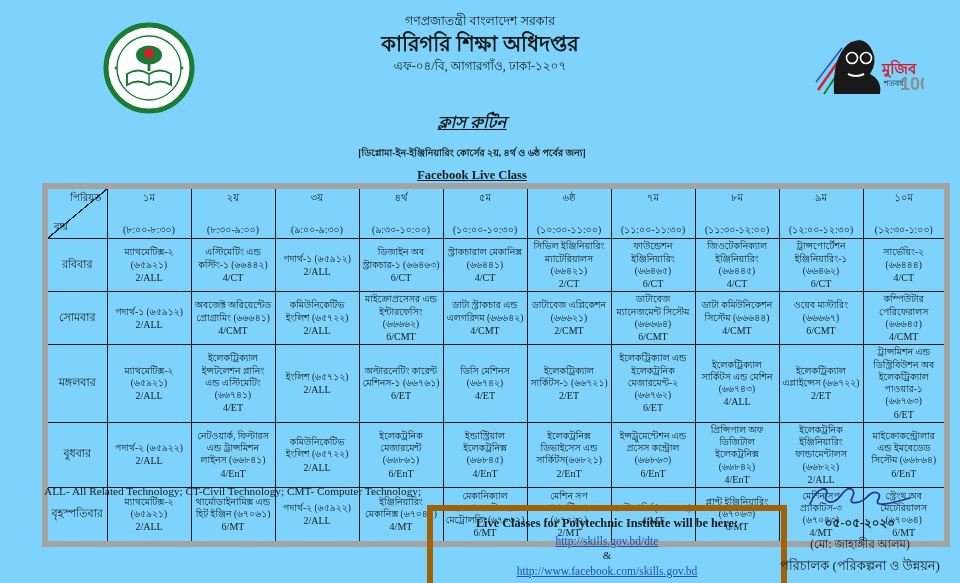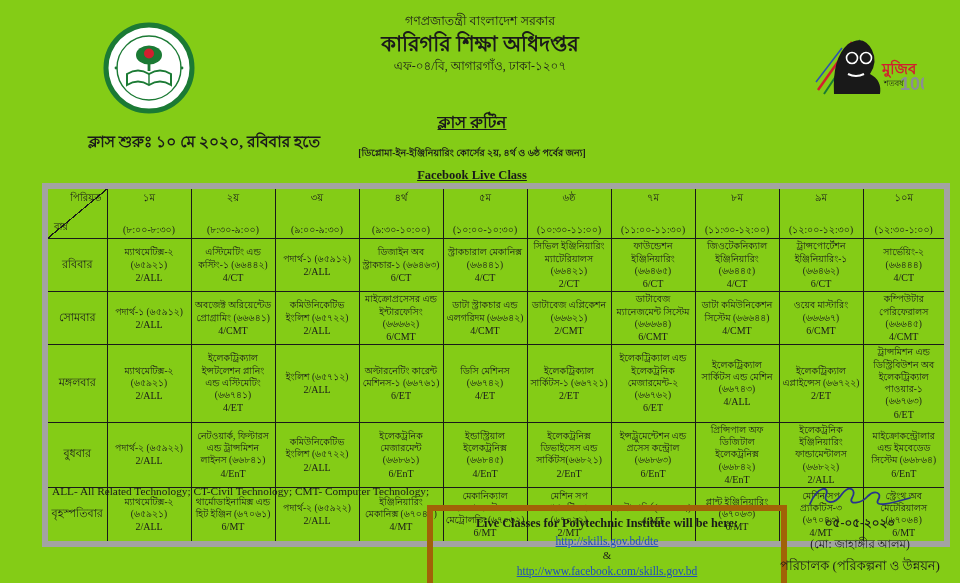--- a/index.html
+++ b/index.html
@@ -1,32 +1,32 @@
 <!DOCTYPE html>
 <html><head>
 <meta charset="utf-8">
 <style>
   html,body{margin:0;padding:0;background:#ffffff;}
-  .page{position:relative;width:960px;height:583px;background:#84cc16;overflow:hidden;
+  .page{position:relative;width:960px;height:583px;background:#7dd3fc;overflow:hidden;
         font-family:"Liberation Serif","DejaVu Serif",serif;color:#1a1a1a;}
 
   
   .gov-header{position:absolute;left:0;top:14px;width:100%;text-align:center;line-height:1.25;}
   .gov-line1{font-size:12.5px;}
   .gov-line2{font-size:21px;font-weight:bold;margin:1px 0 2px 0;}
   .gov-line3{font-size:12.5px;}
   .gov-line4{font-size:12px;}
   .gov-line5{font-size:12px;}
   .logo-left{position:absolute;left:103px;top:22px;}
   .logo-right{position:absolute;left:812px;top:28px;}
 
   
   .class-start{position:absolute;left:88px;top:130px;width:240px;font-size:15.5px;font-weight:bold;}
   .center-titles{position:absolute;left:322px;top:110px;width:300px;text-align:center;}
-  .routine-title{font-size:16.5px;font-weight:bold;text-decoration:underline;}
+  .routine-title{font-size:16.5px;font-weight:bold;text-decoration:underline;font-style:italic;}
   .routine-sub{font-size:9.5px;font-weight:bold;margin-top:9px;}
   .facebook-live{font-size:12.5px;font-weight:bold;text-decoration:underline;margin-top:7px;}
 
   
   table.routine{position:absolute;left:42px;top:183px;width:908px;border-collapse:collapse;
                 table-layout:fixed;border:6px solid #a3a3a3;}
   table.routine th,table.routine td{border:1px solid #1a1a1a;text-align:center;vertical-align:middle;
                 padding:1px 2px;overflow:hidden;}
   col.day-col{width:62px;}
   th.period-h{font-size:10px;font-weight:normal;line-height:1.5;height:30px;}
@@ -39,21 +39,21 @@
                 #1a1a1a calc(50% - 0.6px),#1a1a1a calc(50% + 0.6px),transparent calc(50% + 0.6px));}
   th.corner .c-top{position:absolute;top:1px;right:5px;font-size:10px;}
   th.corner .c-bot{position:absolute;bottom:2px;left:6px;font-size:10px;}
   tbody tr:nth-child(1) td{height:41px;}
   tbody tr:nth-child(2) td{height:50px;}
   tbody tr:nth-child(3) td{height:53px;}
   tbody tr:nth-child(4) td{height:58px;}
   tbody tr:nth-child(5) td{height:51px;}
 
   
-  .legend{position:absolute;left:52px;top:484px;font-size:11.3px;line-height:1.3;}
+  .legend{position:absolute;left:44px;top:484px;font-size:11.3px;line-height:1.3;}
   .live-box{position:absolute;left:427px;top:505px;width:340px;border:6px solid #a16207;
             text-align:center;padding:5px 4px 6px 4px;}
   .live-box .lb-title{font-size:12.3px;font-weight:bold;}
   .live-box a{font-size:11.5px;text-decoration:underline;}
   .live-box .amp{font-size:11px;}
   .sig-block{position:absolute;left:770px;top:482px;width:180px;text-align:center;}
   .sig-date{font-size:12px;font-weight:bold;margin-top:-2px;}
   .sig-name{font-size:11.5px;margin-top:2px;}
   .sig-desig{font-size:13px;margin-top:1px;}
 
@@ -88,21 +88,20 @@
     <path d="M4 54 L30 20" stroke="#2b50b5" stroke-width="1.5" fill="none"></path>
     <path d="M22 66 Q20 30 36 16 Q52 6 60 22 Q66 34 58 46 Q70 52 68 66 Z" fill="#191919"></path>
     <circle cx="40" cy="30" r="5.5" fill="none" stroke="#ffffff" stroke-width="1.6"></circle>
     <circle cx="54" cy="30" r="5.5" fill="none" stroke="#ffffff" stroke-width="1.6"></circle>
     <path d="M36 46 Q44 50 52 46" stroke="#ffffff" stroke-width="2" fill="none"></path>
     <text x="70" y="46" font-size="15" font-weight="bold" fill="#d21f2f" font-family="Liberation Serif, serif">মুজিব</text>
     <text x="72" y="58" font-size="8" fill="#191919" font-family="Liberation Serif, serif">শতবর্ষ</text>
     <text x="88" y="62" font-size="18" font-weight="bold" fill="#8a8f94" font-family="Liberation Sans, sans-serif">100</text>
   </svg>
 
-  <div class="class-start">ক্লাস শুরুঃ ১০ মে ২০২০, রবিবার হতে</div>
   <div class="center-titles">
     <div class="routine-title">ক্লাস রুটিন</div>
     <div class="routine-sub">[ডিপ্লোমা-ইন-ইঞ্জিনিয়ারিং কোর্সের ২য়, ৪র্থ ও ৬ষ্ঠ পর্বের জন্য]</div>
     <div class="facebook-live">Facebook Live Class</div>
   </div>
 
   <table class="routine">
     <colgroup>
       <col class="day-col">
         <col>

